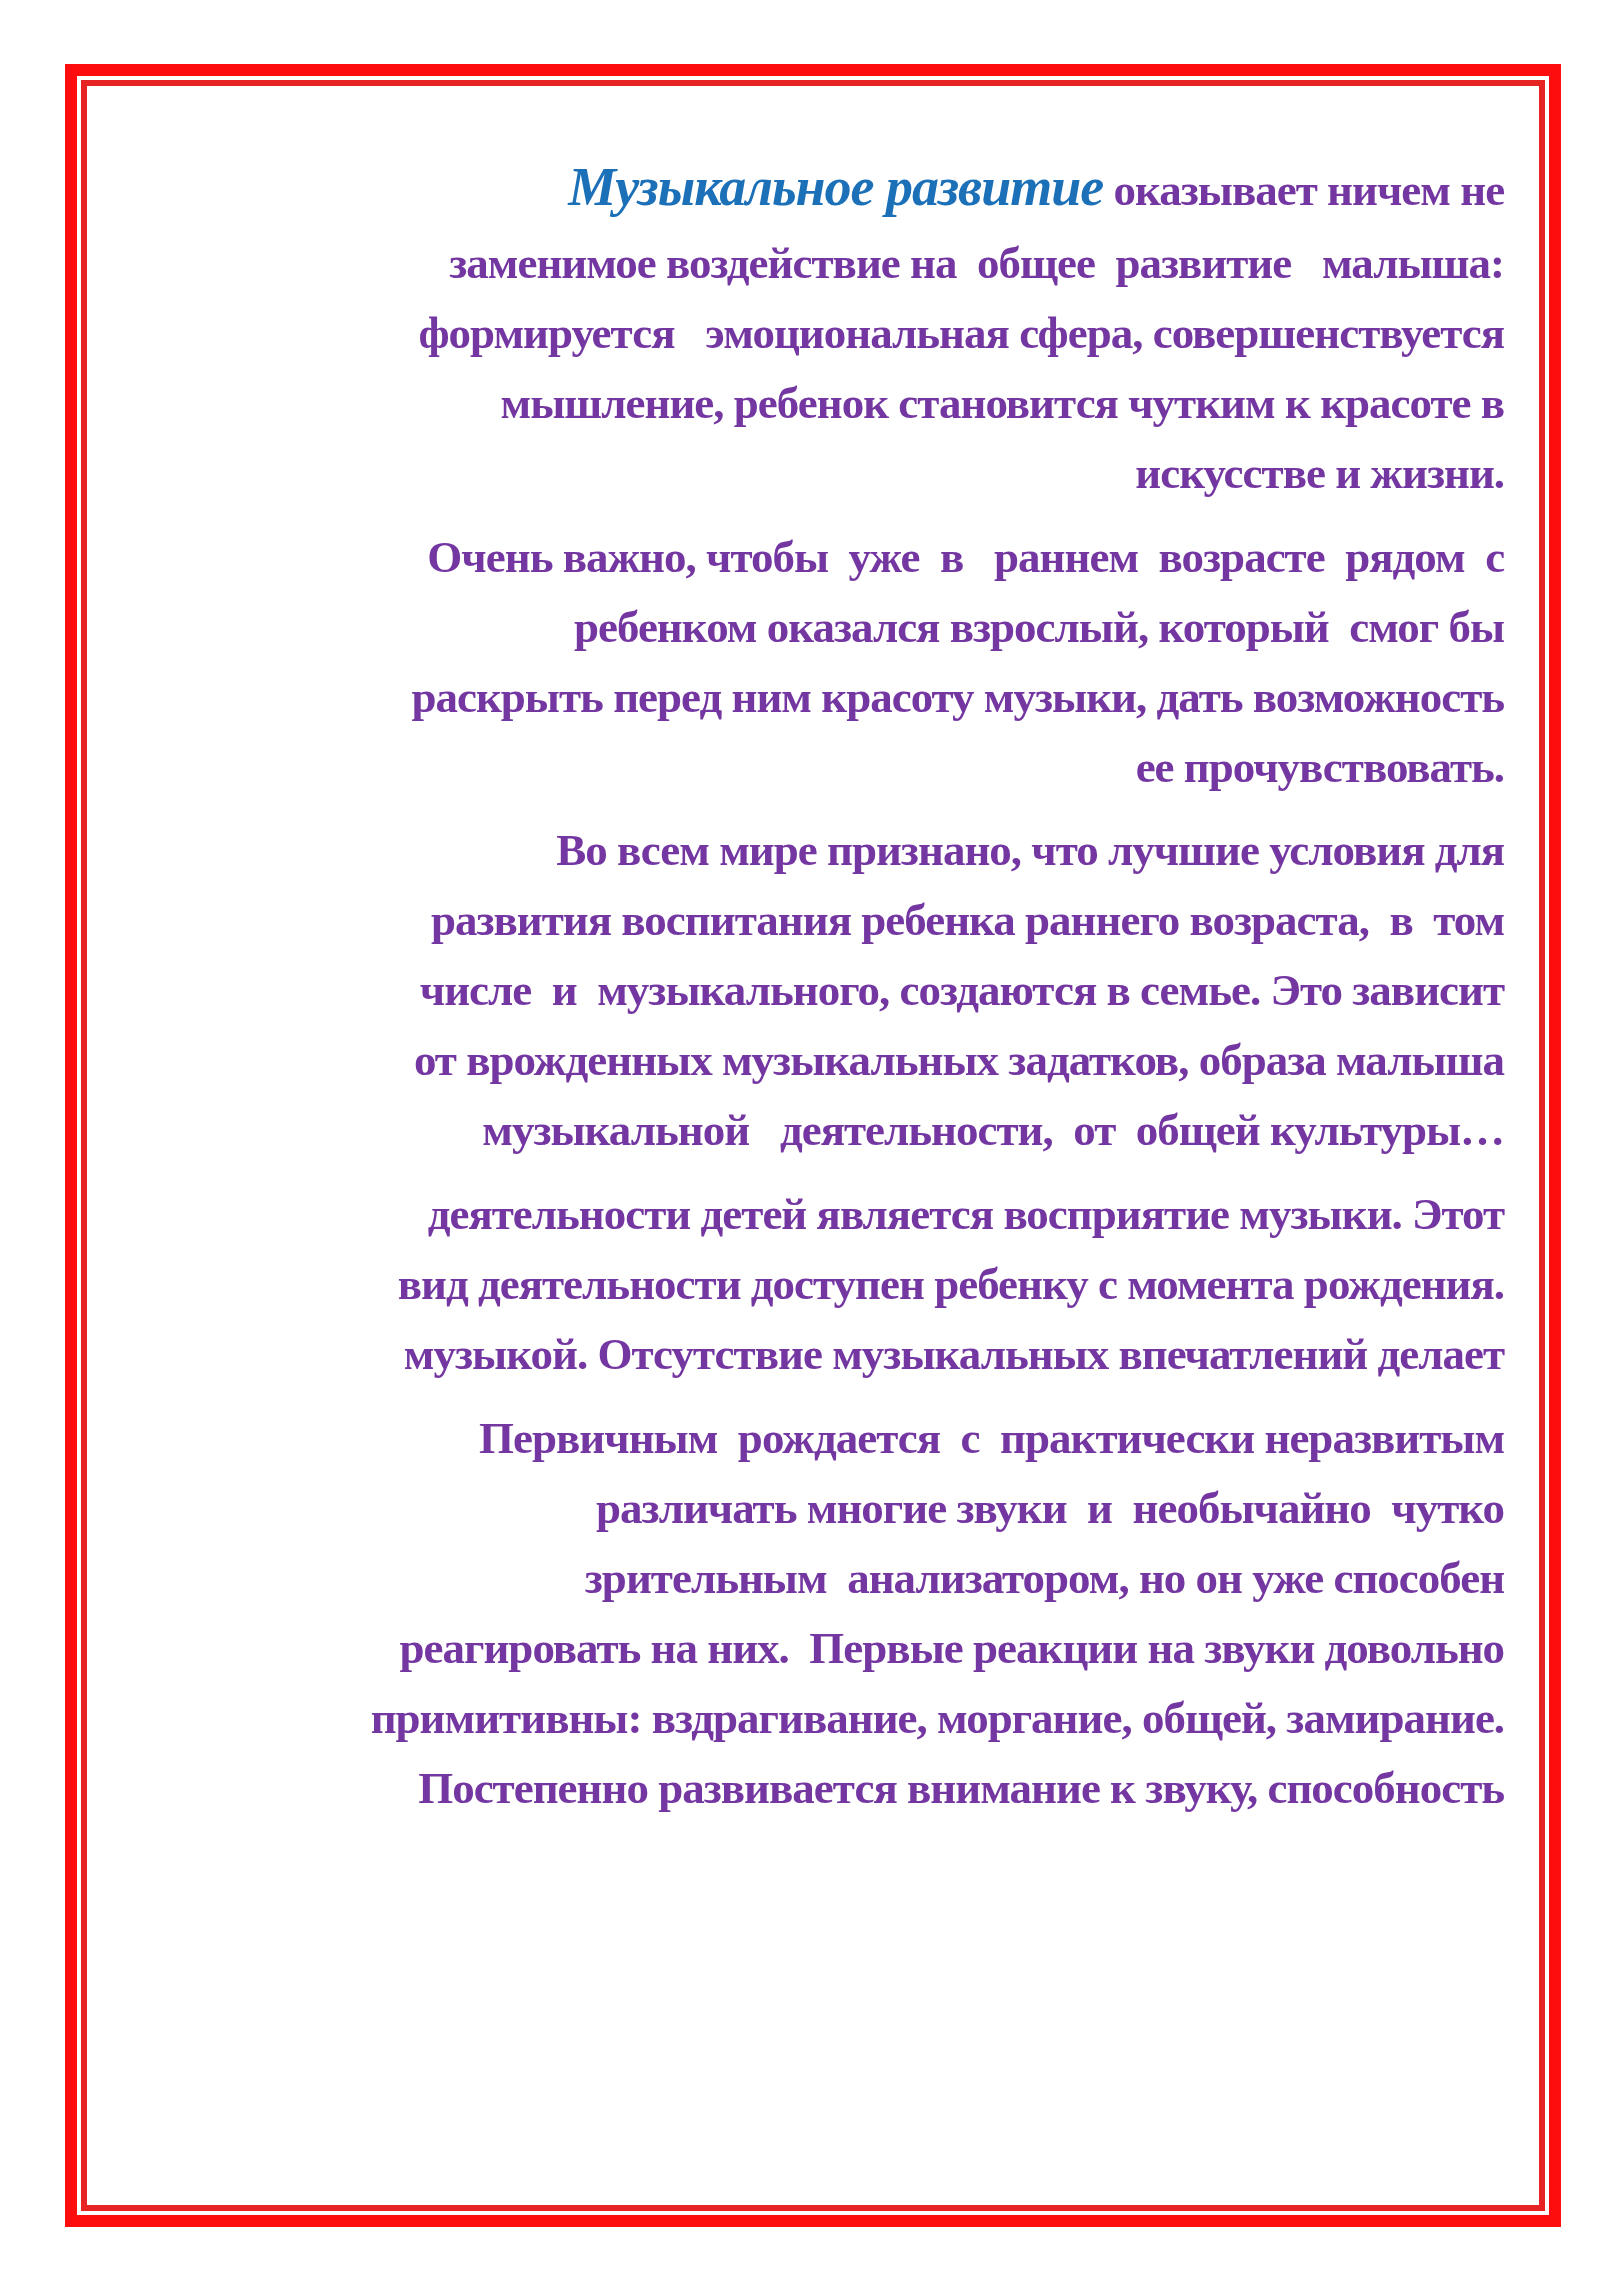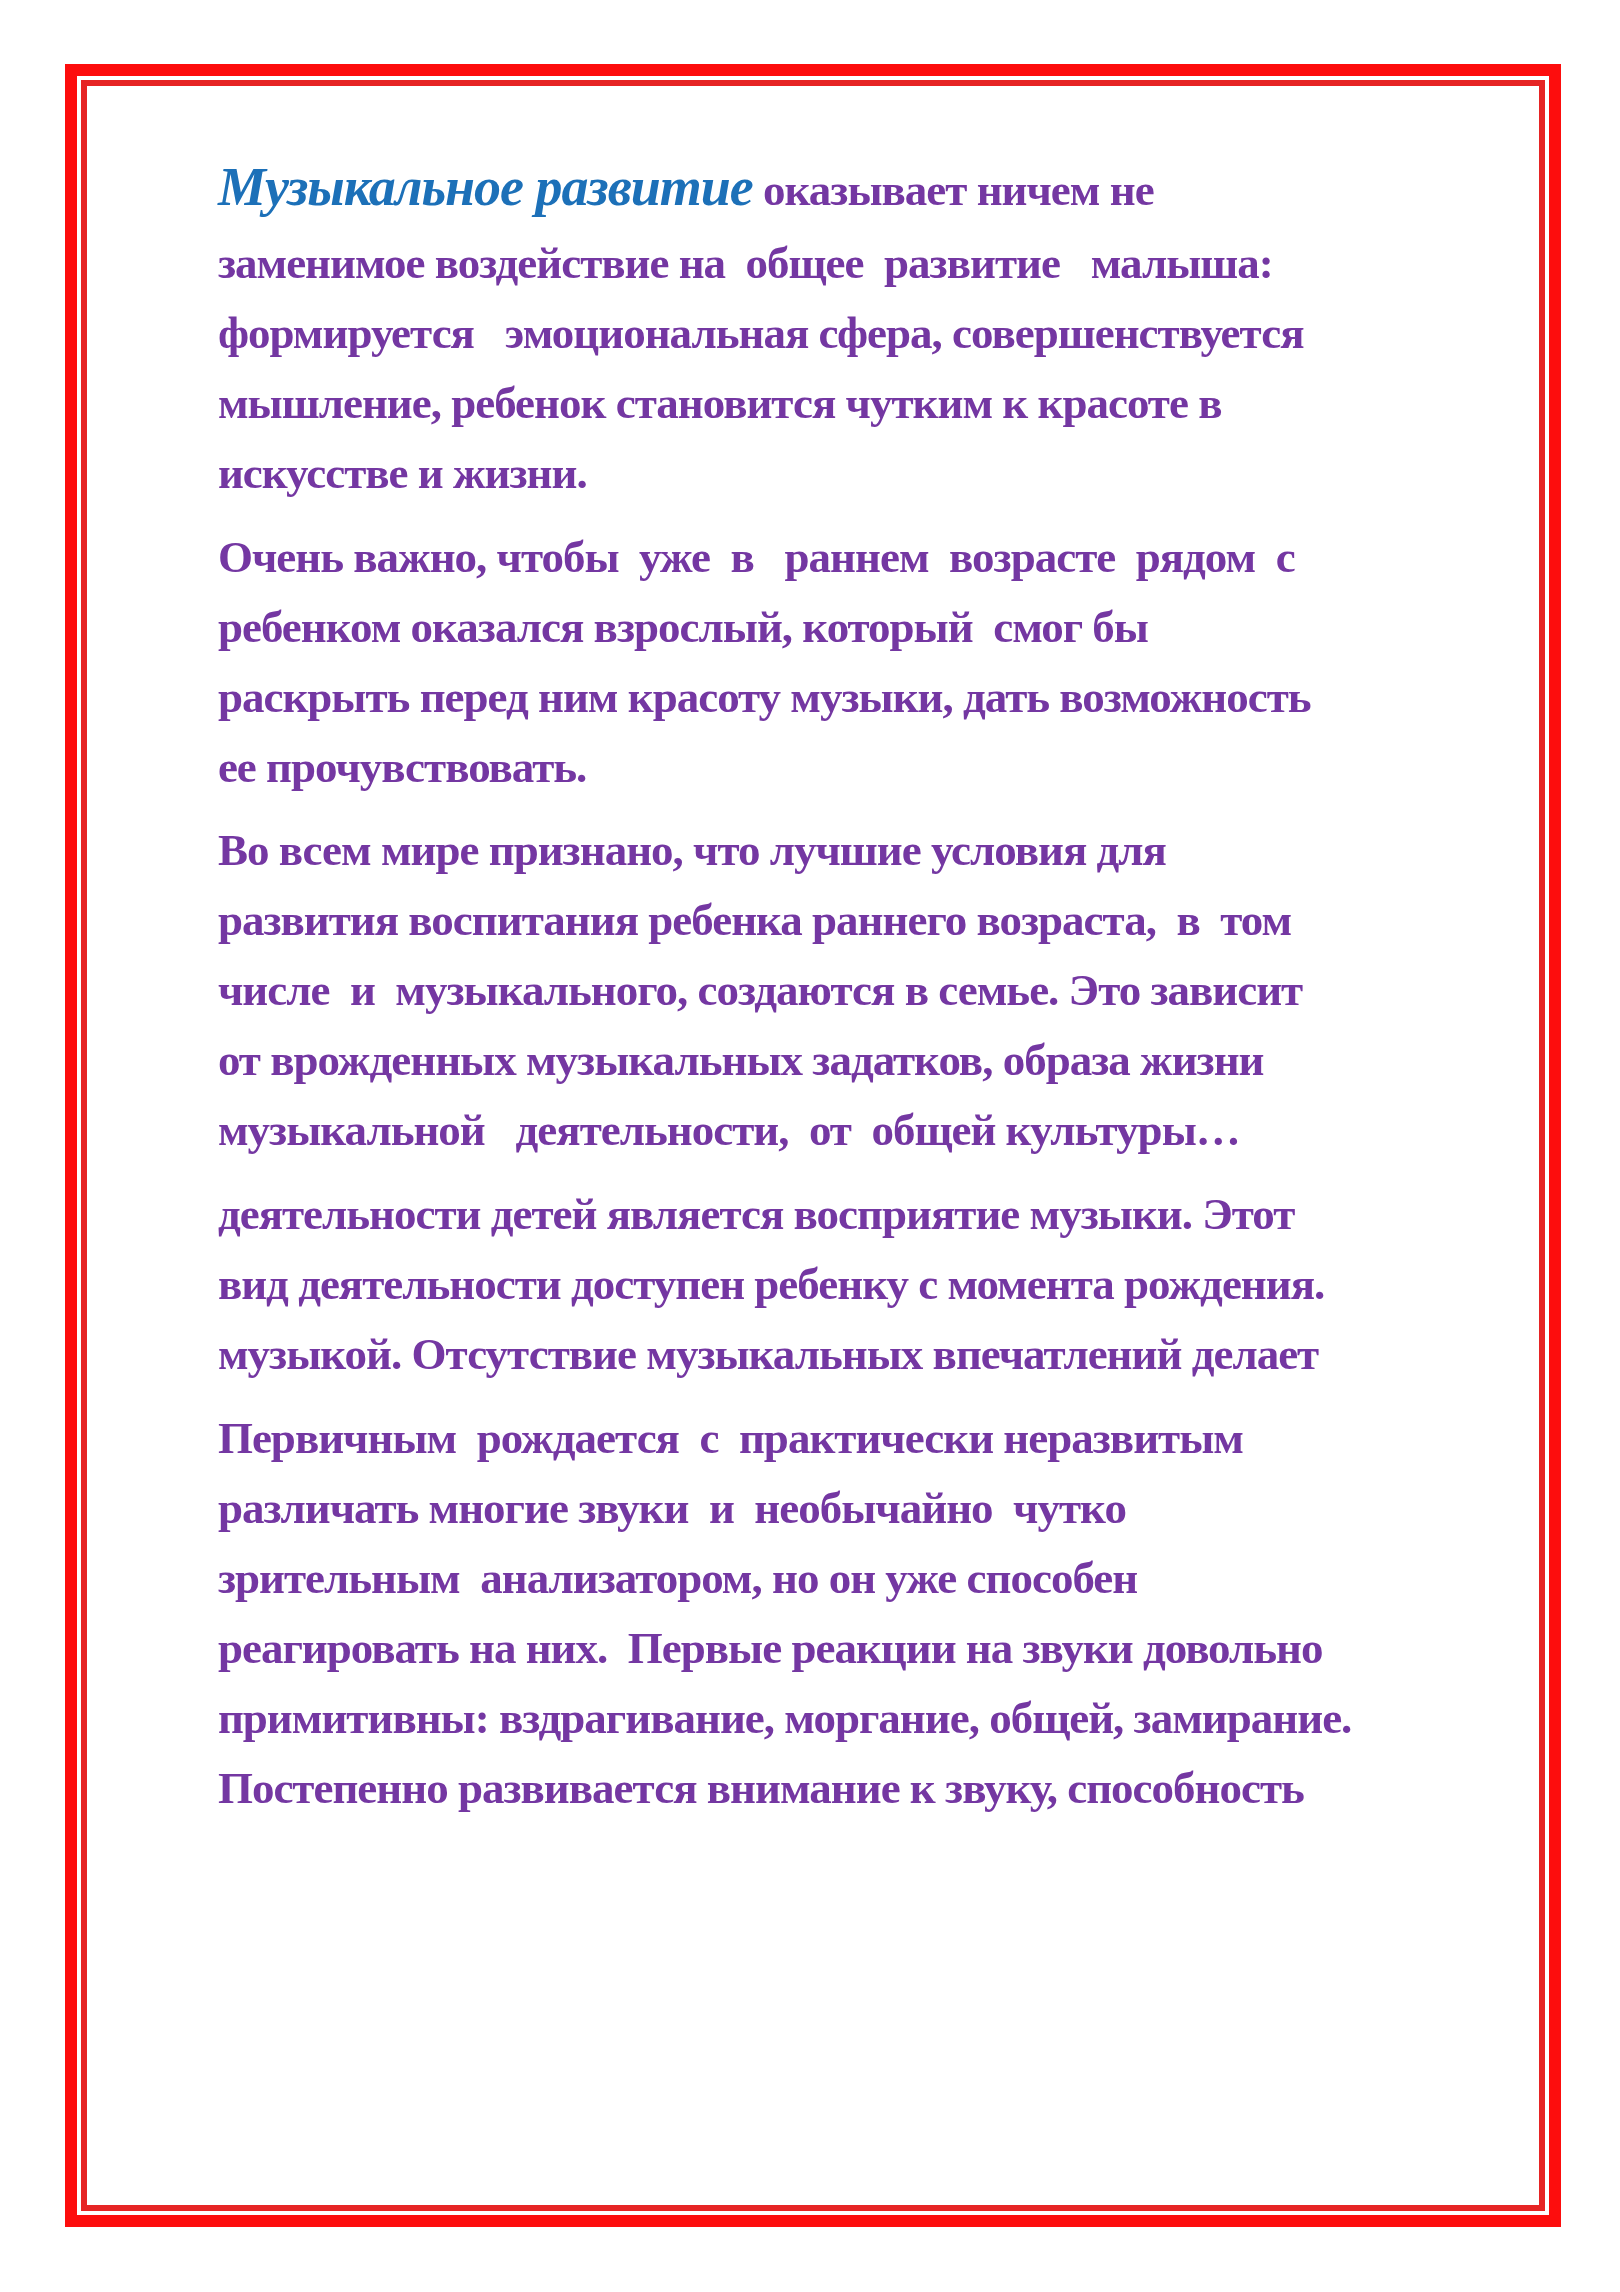--- a/index.html
+++ b/index.html
@@ -34,20 +34,21 @@
   }
   .content {
     position: absolute;
     inset: 0;
     padding: 63px 35px 0 131px;
     box-sizing: border-box;
     overflow: hidden;
   }
   .para {
     margin: 0 0 13.7px 0;
+    text-align: right;
   }
   .line {
     white-space: pre;
     font-weight: bold;
     font-size: 45px;
     line-height: 70px;
     letter-spacing: -1px;
     color: var(--text-color, #7437a2);
   }
   .first-line {
@@ -77,21 +78,21 @@
           <div class="para">
             <div class="line">Очень важно, чтобы  уже  в   раннем  возрасте  рядом  с</div>
             <div class="line">ребенком оказался взрослый, который  смог бы</div>
             <div class="line">раскрыть перед ним красоту музыки, дать возможность</div>
             <div class="line">ее прочувствовать.</div>
           </div>
           <div class="para">
             <div class="line">Во всем мире признано, что лучшие условия для</div>
             <div class="line">развития воспитания ребенка раннего возраста,  в  том</div>
             <div class="line">числе  и  музыкального, создаются в семье. Это зависит</div>
-            <div class="line">от врожденных музыкальных задатков, образа жизни</div>
+            <div class="line">от врожденных музыкальных задатков, образа малыша</div>
             <div class="line">музыкальной   деятельности,  от  общей культуры…</div>
           </div>
           <div class="para">
             <div class="line">деятельности детей является восприятие музыки. Этот</div>
             <div class="line">вид деятельности доступен ребенку с момента рождения.</div>
             <div class="line">музыкой. Отсутствие музыкальных впечатлений делает</div>
           </div>
           <div class="para">
             <div class="line">Первичным  рождается  с  практически неразвитым</div>
             <div class="line">различать многие звуки  и  необычайно  чутко</div>

